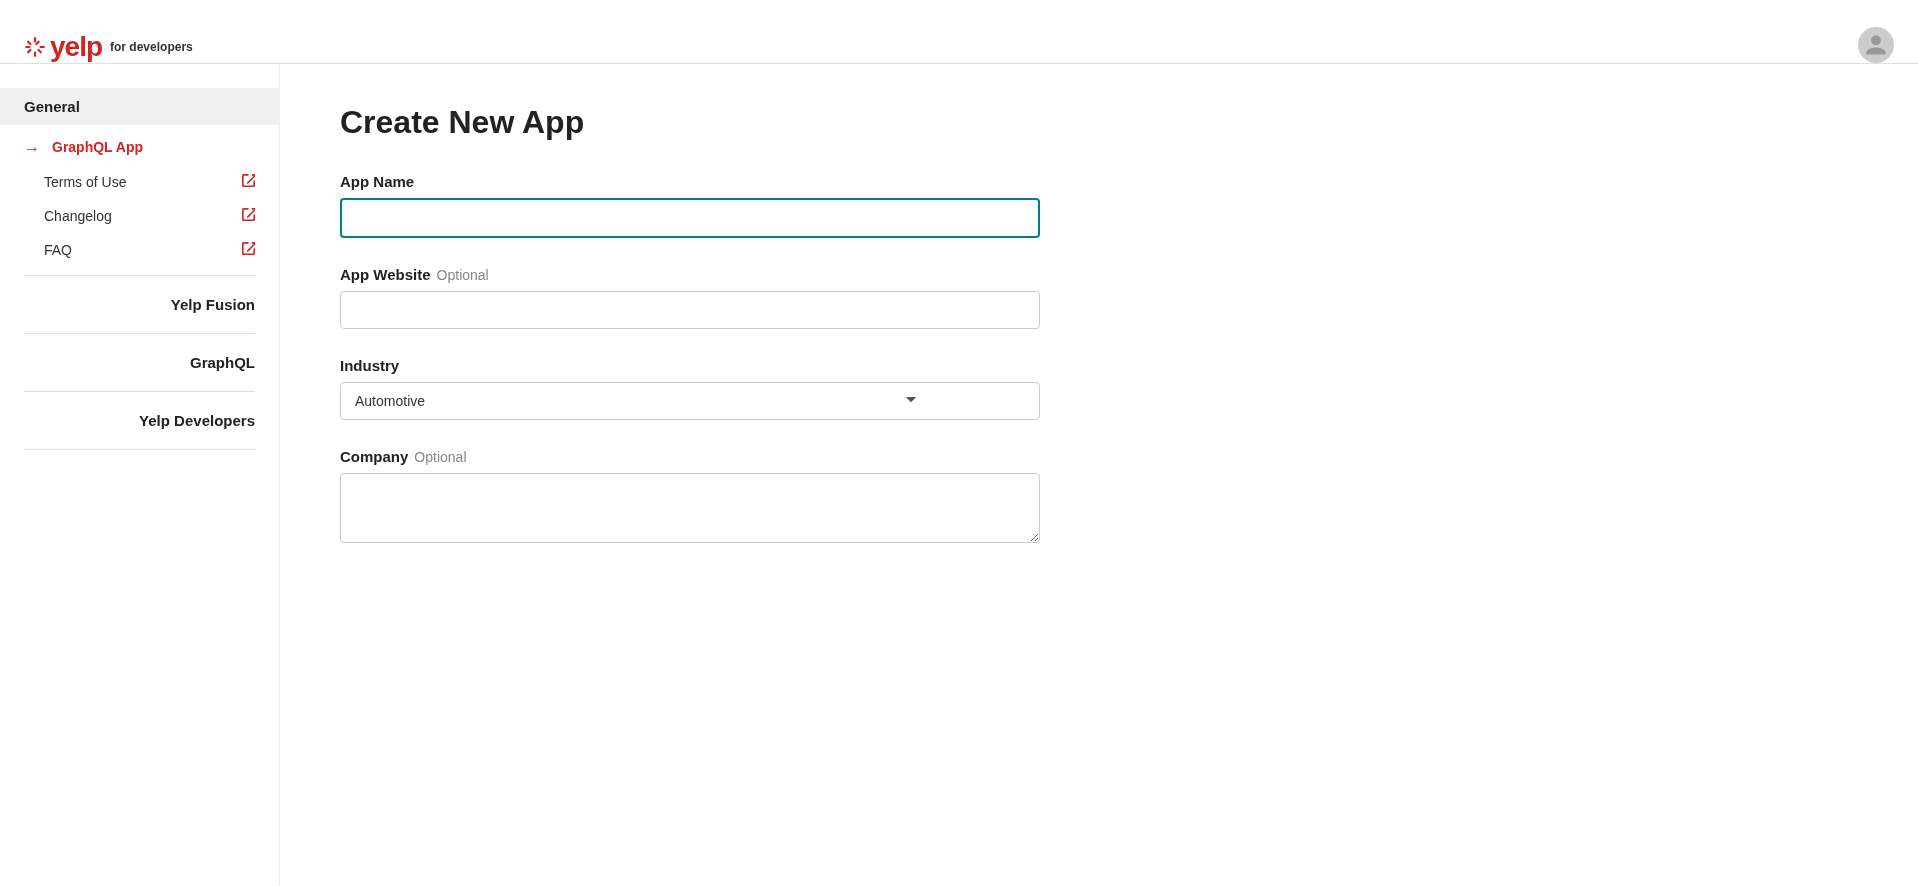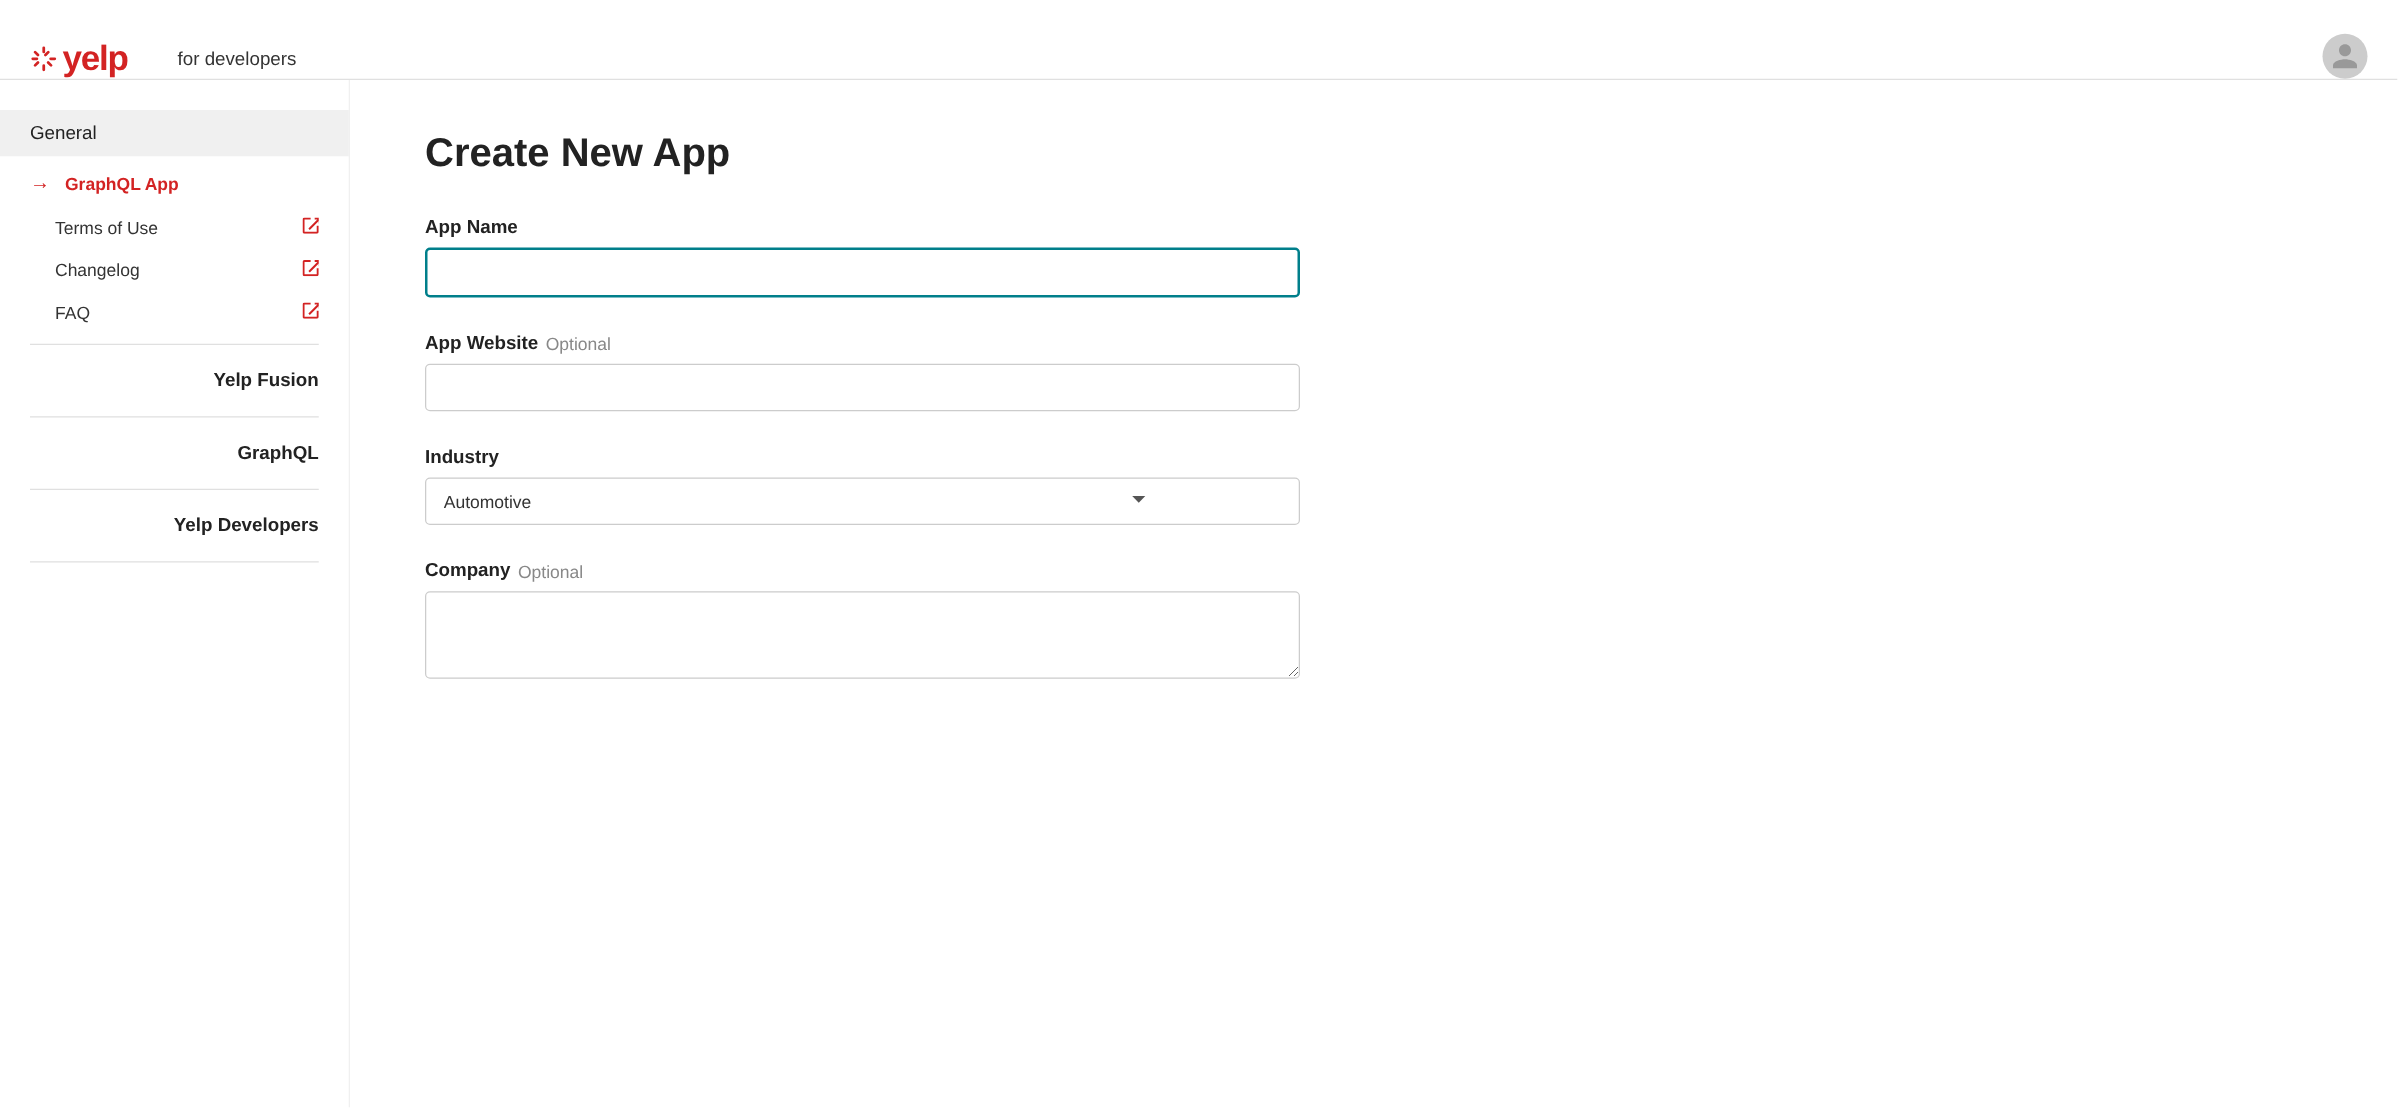--- a/index.html
+++ b/index.html
@@ -28,24 +28,23 @@
       font-size: 28px;
       font-weight: 700;
       color: #d32323;
       letter-spacing: -1px;
     }
     .yelp-burst {
       width: 22px;
       height: 22px;
     }
     .for-developers {
-      font-size: 15px;
-      color: #333;
-      font-weight: 400;
-      margin-left: 32px;
+      font-size: 12px;
+      color: #333;
+      font-weight: 700;
     }
     .avatar {
       width: 36px;
       height: 36px;
       border-radius: 50%;
       background: #ccc;
       display: flex;
       align-items: center;
       justify-content: center;
     }
@@ -67,21 +66,21 @@
       padding: 24px 0;
       flex-shrink: 0;
       border-right: 1px solid #f0f0f0;
     }
     .sidebar-section {
       margin-bottom: 0;
     }
     .sidebar-section-header {
       padding: 10px 24px;
       font-size: 15px;
-      font-weight: 400;
+      font-weight: 700;
       color: #222;
       background: #f0f0f0;
       margin-bottom: 4px;
     }
     .sidebar-item {
       display: flex;
       align-items: center;
       padding: 9px 24px 9px 44px;
       cursor: pointer;
       font-size: 14px;

